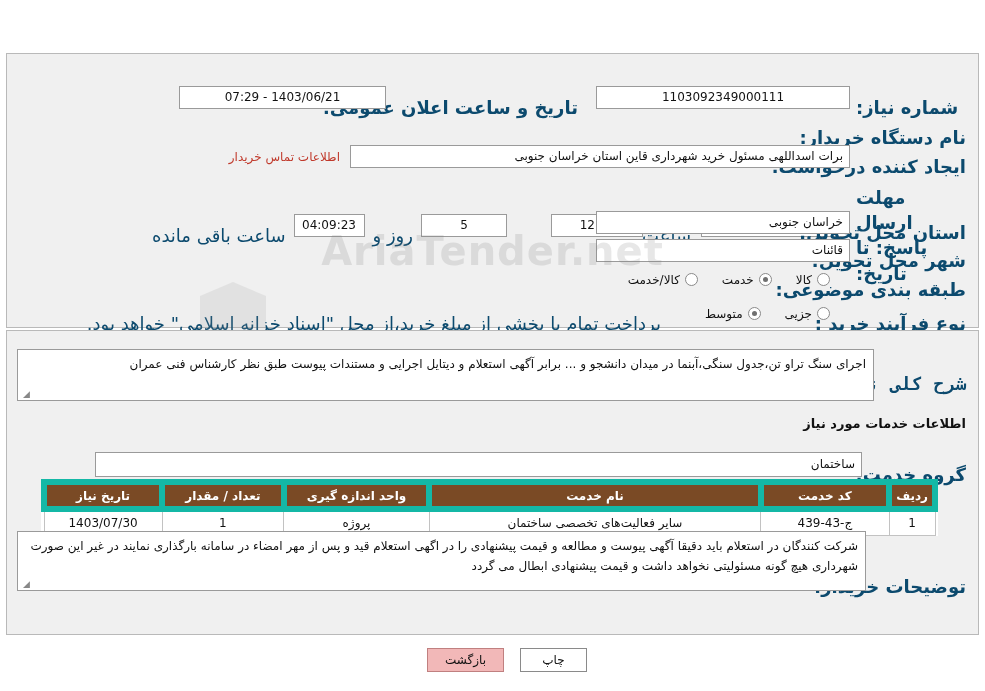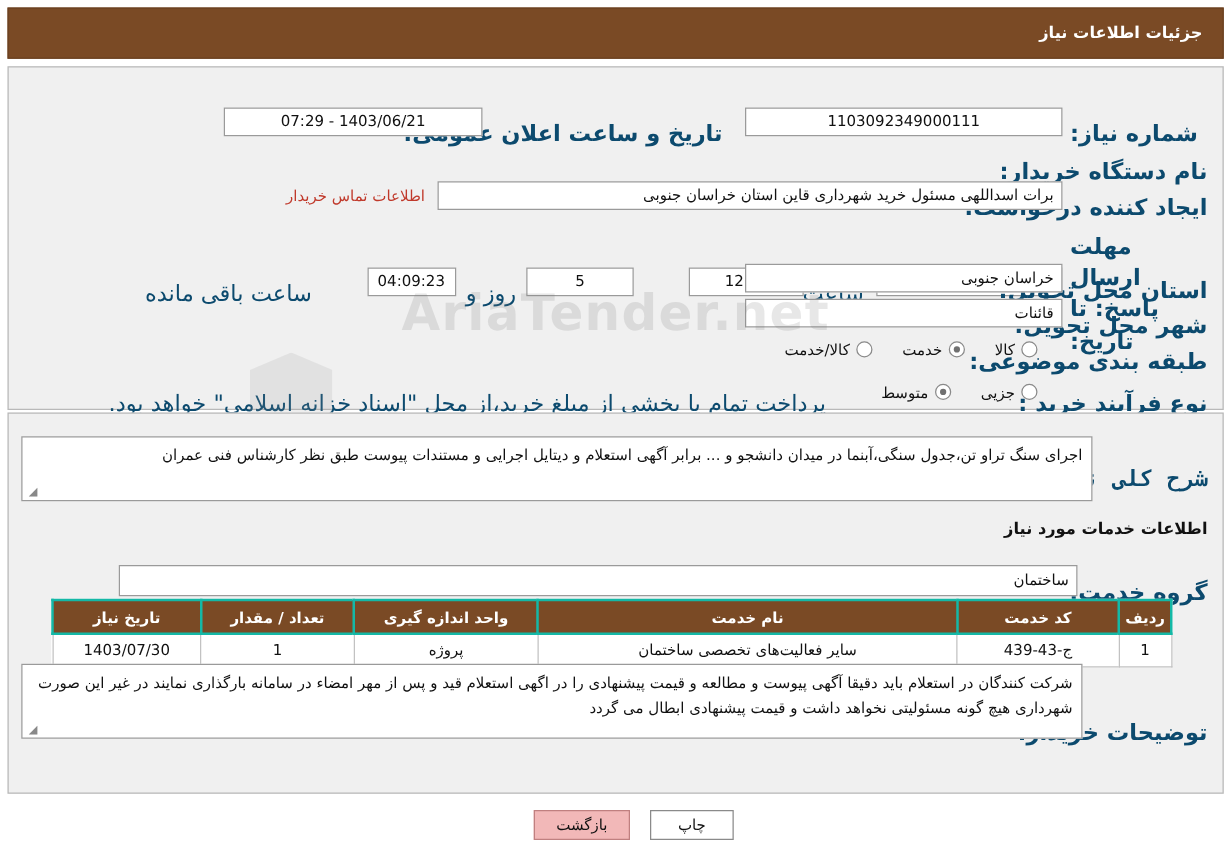--- a/index.html
+++ b/index.html
@@ -151,21 +151,21 @@
   table.svc {
     position: absolute;
     border-collapse: collapse;
     font-size: 12px;
     background: #fff;
   }
   table.svc th {
     background: #7a4a25;
     color: #fff;
     font-weight: bold;
-    border: 2px solid #14b8a6;
+    border: 6px solid #14b8a6;
     height: 27px;
     font-size: 12px;
     padding: 0 4px;
   }
   table.svc td {
     border: 1px solid #c2c2c2;
     height: 26px;
     text-align: center;
     color: #111;
     padding: 0 4px;
@@ -185,23 +185,20 @@
     line-height: 22px;
   }
   .btn-back { background: #f2b8b8; border-color: #c08080; }
   .btn-print { background: #ffffff; }
 </style>
 </head>
 <body>
 
 <div class="page">
 
-  <div class="header">
-    <span class="title">جزئیات اطلاعات نیاز</span>
-  </div>
 
   <div class="panel" id="panel-top">
 
     <div class="row" style="top:23px; right:12px;">
       <span class="lbl" style="width:110px;">شماره نیاز:</span>
       <span class="fld" style="width:254px; margin-right:6px;">1103092349000111</span>
     </div>
     <div class="row" style="top:23px; right:400px;">
       <span class="lbl" style="width:186px;">تاریخ و ساعت اعلان عمومی:</span>
       <span class="fld" style="width:207px; margin-right:6px;">1403/06/21 - 07:29</span>
@@ -217,21 +214,21 @@
       <a class="link" href="#" style="margin-right:10px;">اطلاعات تماس خریدار</a>
     </div>
 
     <div class="row" style="top:111px; right:12px;">
       <span class="lbl" style="width:110px; white-space:normal; line-height:1.4;">مهلت ارسال پاسخ: تا تاریخ:</span>
       <span class="fld" style="width:149px; margin-right:6px;">1403/06/26</span>
       <span class="lbl lbl-normal" style="margin-right:10px; width:44px; text-align:center;">ساعت</span>
       <span class="fld" style="width:92px; margin-right:4px;">12:00</span>
       <span class="fld" style="width:86px; margin-right:44px;">5</span>
       <span class="lbl lbl-normal" style="margin-right:8px;">روز و</span>
-      <span class="fld" style="width:71px; margin-right:8px;margin-left:36px;">04:09:23</span>
+      <span class="fld" style="width:71px; margin-right:8px;">04:09:23</span>
       <span class="lbl lbl-normal" style="margin-right:8px;">ساعت باقی مانده</span>
     </div>
 
     <div class="row" style="top:148px; right:12px;">
       <span class="lbl" style="width:110px;">استان محل تحویل:</span>
       <span class="fld right" style="width:254px; margin-right:6px;">خراسان جنوبی</span>
     </div>
 
     <div class="row" style="top:176px; right:12px;">
       <span class="lbl" style="width:110px;">شهر محل تحویل:</span>

